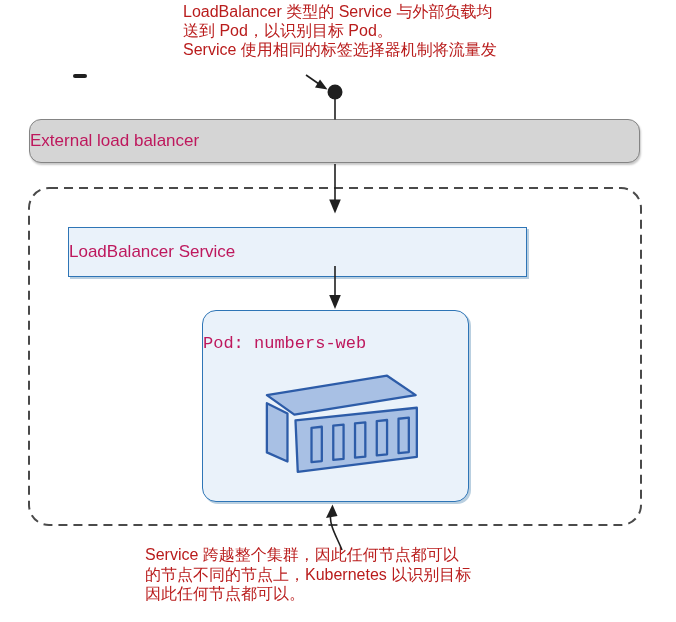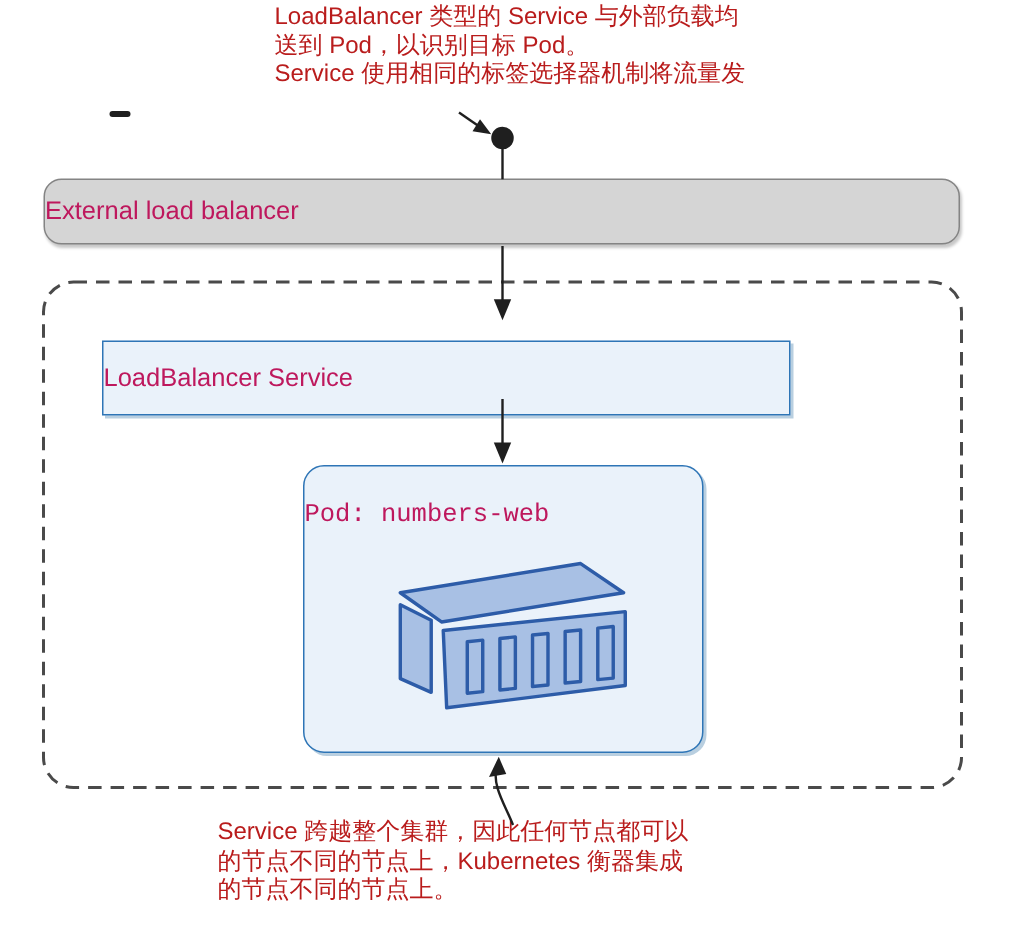--- a/index.html
+++ b/index.html
@@ -137,22 +137,22 @@
         <polygon class="icon-face" points="64,47.6 73,46.7 73,76.7 64,77.6"></polygon>
         <polygon class="icon-face" points="83,45.6 92,44.7 92,74.7 83,75.6"></polygon>
         <polygon class="icon-face" points="102,43.6 111,42.7 111,72.7 102,73.6"></polygon>
         <polygon class="icon-face" points="121,41.6 130,40.7 130,70.7 121,71.6"></polygon>
       </g>
     </svg>
   </div>
 
   <div id="bottom-note" class="note">
     <div>Service 跨越整个集群，因此任何节点都可以</div>
-    <div>的节点不同的节点上，Kubernetes 衡器集成</div>
-    <div>的节点不同的节点上。</div>
+    <div>的节点不同的节点上，Kubernetes 以识别目标</div>
+    <div>因此任何节点都可以。</div>
   </div>
 
   <svg id="overlay" width="676" height="622" viewBox="0 0 676 622">
 
     <rect class="cluster-border" x="29" y="188" width="612" height="337" rx="20"></rect>
 
     <g>
       <path class="flow-line" d="M306,75 L319,84"></path>
       <polygon class="flow-head" points="327.5,89.5 315,87.5 320,79.5"></polygon>
     </g>

